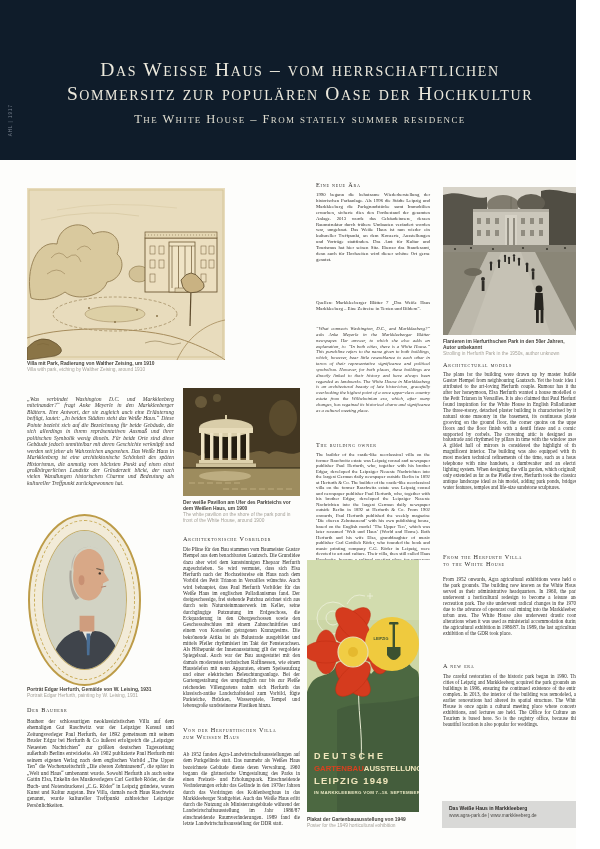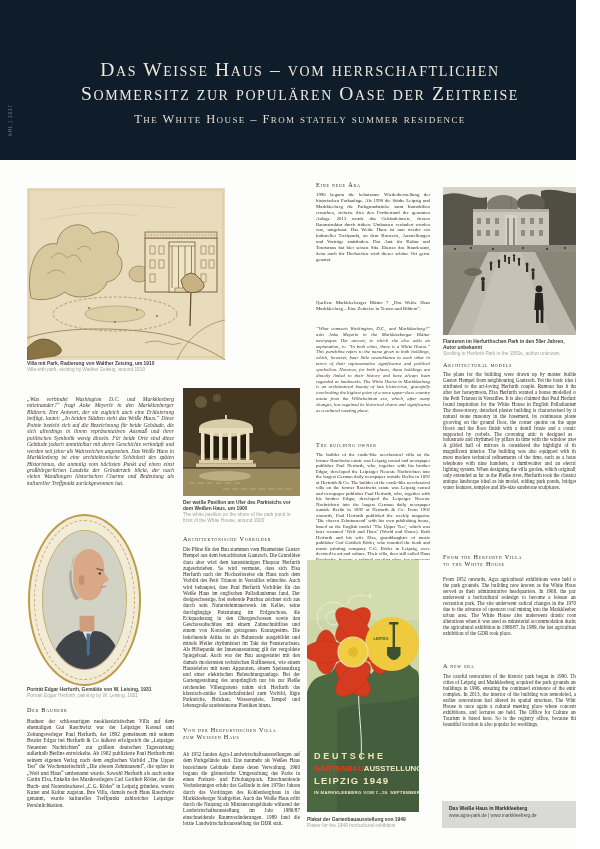--- a/index.html
+++ b/index.html
@@ -51,21 +51,21 @@
   img,svg{display:block}
 </style>
 </head>
 <body>
 
 <div class="page">
 
   <div class="masthead">
     <div class="edge">AHL | 1917</div>
     <div class="t-de t1">Das Weisse Haus – vom herrschaftlichen</div>
-    <div class="t-de t2">Sommersitz zur populären Oase der Zeitreise</div>
+    <div class="t-de t2">Sommersitz zur populären Oase der Hochkultur</div>
     <div class="t-en s1">The White House – From stately summer residence</div>
   </div>
 
   <div class="abs" style="left:27px;top:188px;width:198px;height:172px;">
     <svg viewBox="0 0 198 172" width="198" height="172">
       <rect width="198" height="172" fill="#e8dcbd"></rect>
       <rect x="2" y="2" width="194" height="167" fill="none" stroke="#d5c598" stroke-width="1"></rect>
       <path d="M14,32 Q64,20 112,28" stroke="#d2c39a" stroke-width="0.6" fill="none"></path>
       <path d="M30,22 Q80,12 150,20" stroke="#d8caa2" stroke-width="0.6" fill="none"></path>
       <path d="M4,110 C-2,80 10,52 30,56 C32,36 58,30 66,46 C84,38 96,52 90,66 C100,74 94,92 80,94 C76,108 50,114 38,104 C24,114 8,112 4,110 Z" fill="#d9c99e" stroke="#8a7348" stroke-width="0.8"></path>

